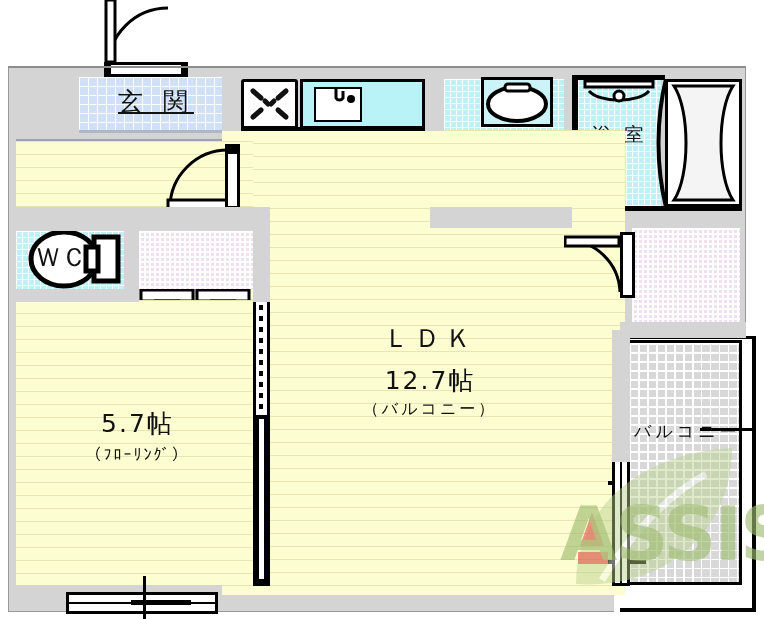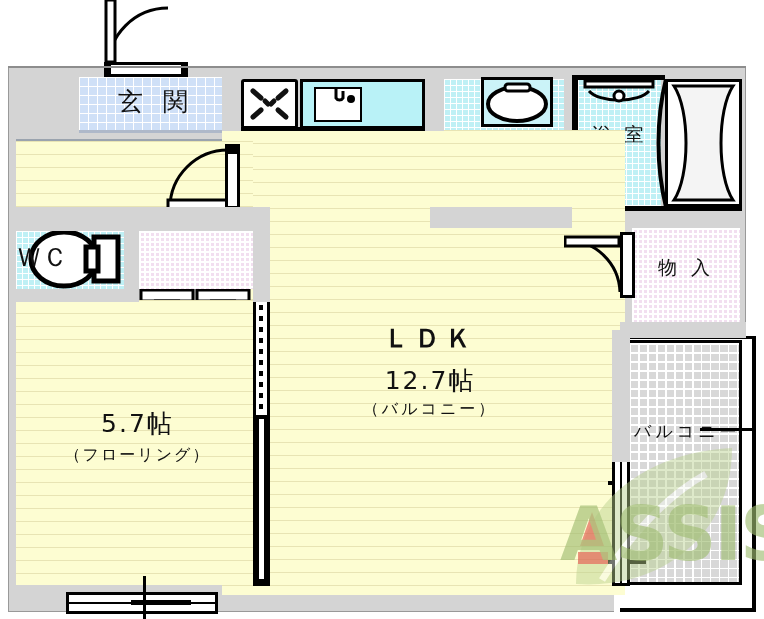--- a/index.html
+++ b/index.html
@@ -49,39 +49,39 @@
   .k{border:2px solid #000;}
   .k3{border:3px solid #000;}
   .wall{background:#000;}
 
   
   .lab{position:absolute;color:#111;white-space:nowrap;text-align:center;
        font-family:"DejaVu Sans","Liberation Sans",sans-serif;line-height:1.05;}
   .lab-room{font-size:25px;letter-spacing:6px;}
   .lab-sm{font-size:19px;letter-spacing:4px;}
   .lab-xs{font-size:16px;letter-spacing:1px;}
-  .lab-big{font-size:26px;letter-spacing:5px;font-weight:bold;}
+  .lab-big{font-size:26px;letter-spacing:5px;font-weight:normal;}
   .lab-num{font-size:25px;letter-spacing:2px;}
 
   
   #wm{position:absolute;left:556px;top:434px;width:216px;height:180px;
       pointer-events:none;opacity:.85;}
   svg{display:block;}
 </style>
 </head>
 <body>
 
 <div id="plan">
 
   <div class="ab f-gray" style="left:8px;top:66px;width:738px;height:546px;border:1px solid #999;"></div>
 
   <div class="ab f-white" style="left:614px;top:330px;width:150px;height:289px;"></div>
 
   <div class="ab f-tile-blue" style="left:79px;top:77px;width:143px;height:53px;"></div>
-  <div class="lab lab-room" style="left:79px;top:89px;width:154px;">玄 関</div>
+  <div class="lab lab-room" style="left:79px;top:89px;width:154px;text-decoration:underline;">玄 関</div>
 
   <div class="ab" style="left:79px;top:130px;width:143px;height:3px;background:#aeb8c9;"></div>
 
   <div class="ab" style="left:100px;top:0px;width:90px;height:70px;">
     <svg width="90" height="70" viewBox="0 0 90 70">
       <path d="M8 68 A60 60 0 0 1 68 8" fill="none" stroke="#000" stroke-width="3"></path>
       <rect x="6" y="0" width="9" height="62" fill="#fff" stroke="#000" stroke-width="3"></rect>
     </svg>
   </div>
   <div class="ab k3 f-white" style="left:104px;top:62px;width:84px;height:15px;"></div>
@@ -175,21 +175,21 @@
   <div class="lab lab-xs" style="left:300px;top:401px;width:260px;letter-spacing:3px;">（バルコニー）</div>
 
   <div class="ab f-tile-cyan" style="left:16px;top:231px;width:108px;height:58px;"></div>
   <div class="ab" style="left:28px;top:227px;width:96px;height:64px;">
     <svg width="96" height="64" viewBox="0 0 96 64">
       <ellipse cx="36" cy="32" rx="33" ry="27" fill="#fff" stroke="#000" stroke-width="5"></ellipse>
       <path d="M66 10 L90 10 L90 54 L66 54 Z" fill="#fff" stroke="#000" stroke-width="5"></path>
       <rect x="58" y="20" width="12" height="24" fill="#fff" stroke="#000" stroke-width="5"></rect>
     </svg>
   </div>
-  <div class="lab" style="left:16px;top:244px;width:90px;font-size:26px;letter-spacing:0px;text-align:left;">ＷＣ</div>
+  <div class="lab" style="left:16px;top:244px;width:90px;font-size:26px;letter-spacing:0px;text-align:center;">ＷＣ</div>
 
   <div class="ab" style="left:20px;top:163px;width:70px;height:62px;">
     <svg width="70" height="62" viewBox="0 0 70 62">
       <path d="M10 6 A48 48 0 0 1 58 54" fill="none" stroke="#000" stroke-width="3"></path>
       <rect x="6" y="4" width="9" height="50" fill="#fff" stroke="#000" stroke-width="3"></rect>
     </svg>
   </div>
   <div class="ab k3 f-white" style="left:16px;top:209px;width:64px;height:14px;"></div>
   <div class="ab wall" style="left:16px;top:209px;width:6px;height:14px;"></div>
   <div class="ab wall" style="left:74px;top:209px;width:6px;height:14px;"></div>
@@ -203,37 +203,36 @@
       <path d="M18 12 L38 12 L28 24 Z" fill="#fff" stroke="#000" stroke-width="3"></path>
       <path d="M74 12 L94 12 L84 24 Z" fill="#fff" stroke="#000" stroke-width="3"></path>
     </svg>
   </div>
 
   <div class="ab f-wood" style="left:16px;top:300px;width:237px;height:285px;"></div>
 
   <div class="ab f-wood" style="left:16px;top:141px;width:237px;height:66px;"></div>
 
   <div class="lab lab-num" style="left:30px;top:411px;width:215px;">5.7帖</div>
-  <div class="lab lab-xs" style="left:30px;top:447px;width:215px;letter-spacing:2px;">（フローリング）</div>
+  <div class="lab lab-xs" style="left:30px;top:447px;width:215px;letter-spacing:2px;">（ﾌﾛｰﾘﾝｸﾞ）</div>
 
   <div class="ab" style="left:166px;top:146px;width:70px;height:66px;">
     <svg width="70" height="66" viewBox="0 0 70 66">
       <path d="M4 62 A58 58 0 0 1 62 4" fill="none" stroke="#000" stroke-width="3"></path>
       <rect x="2" y="54" width="60" height="9" fill="#fff" stroke="#000" stroke-width="3"></rect>
     </svg>
   </div>
   <div class="ab k3 f-white" style="left:225px;top:144px;width:15px;height:72px;">
     <svg width="9" height="66" viewBox="0 0 9 66" style="position:absolute;left:0;top:0;">
       <rect x="0" y="0" width="9" height="7" fill="#000"></rect>
       <rect x="0" y="59" width="9" height="7" fill="#000"></rect>
     </svg>
   </div>
 
   <div class="ab f-pink" style="left:632px;top:228px;width:108px;height:95px;"></div>
-  <div class="lab lab-sm" style="left:632px;top:258px;width:108px;">物 入</div>
 
   <div class="ab" style="left:564px;top:234px;width:64px;height:62px;">
     <svg width="64" height="62" viewBox="0 0 64 62">
       <path d="M2 6 A54 54 0 0 1 56 58" fill="none" stroke="#000" stroke-width="3"></path>
       <rect x="1" y="3" width="54" height="9" fill="#fff" stroke="#000" stroke-width="3"></rect>
     </svg>
   </div>
   <div class="ab k3 f-white" style="left:620px;top:232px;width:15px;height:66px;"></div>
 
   <div class="ab f-balcony k3" style="left:626px;top:340px;width:116px;height:245px;"></div>

